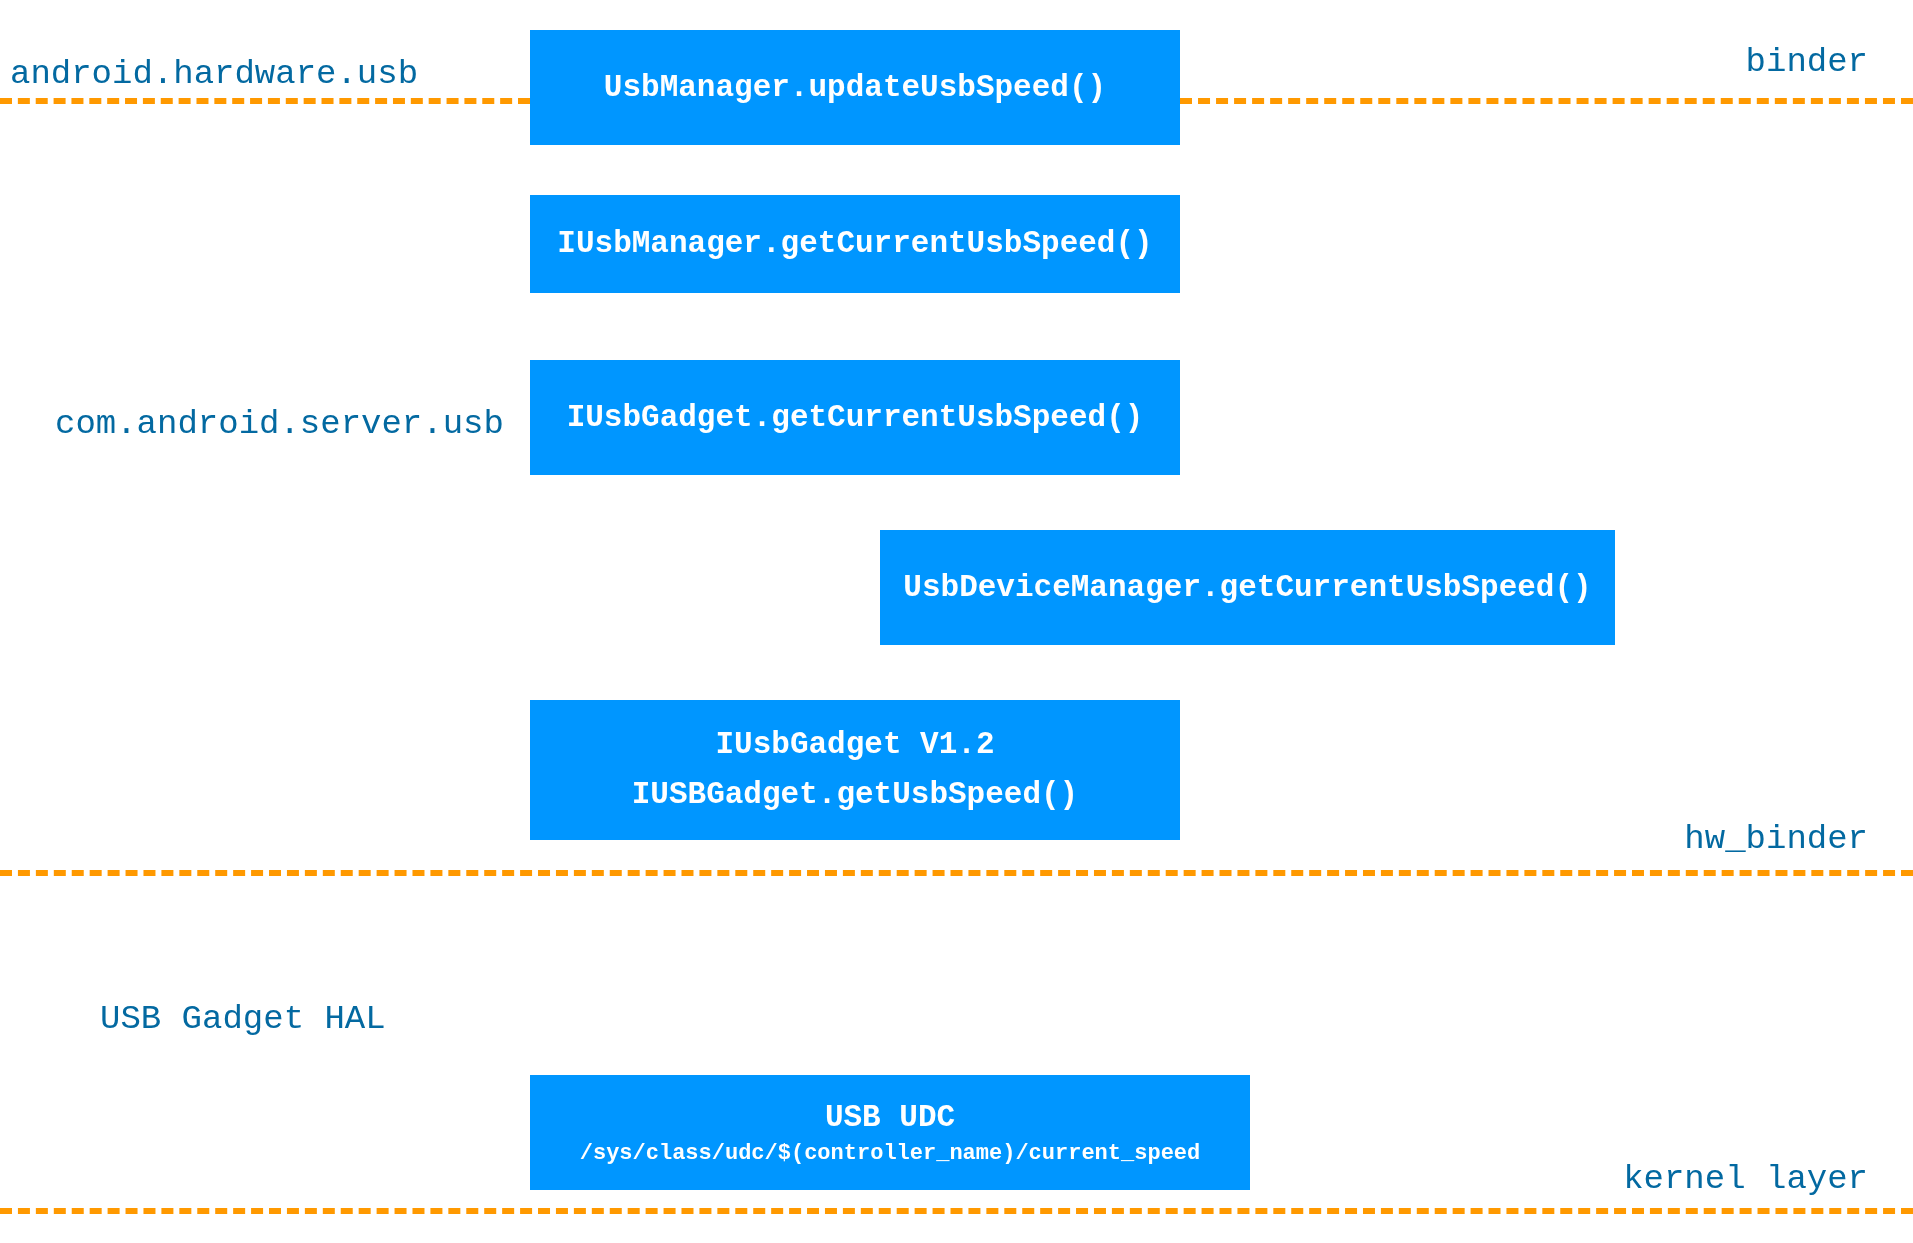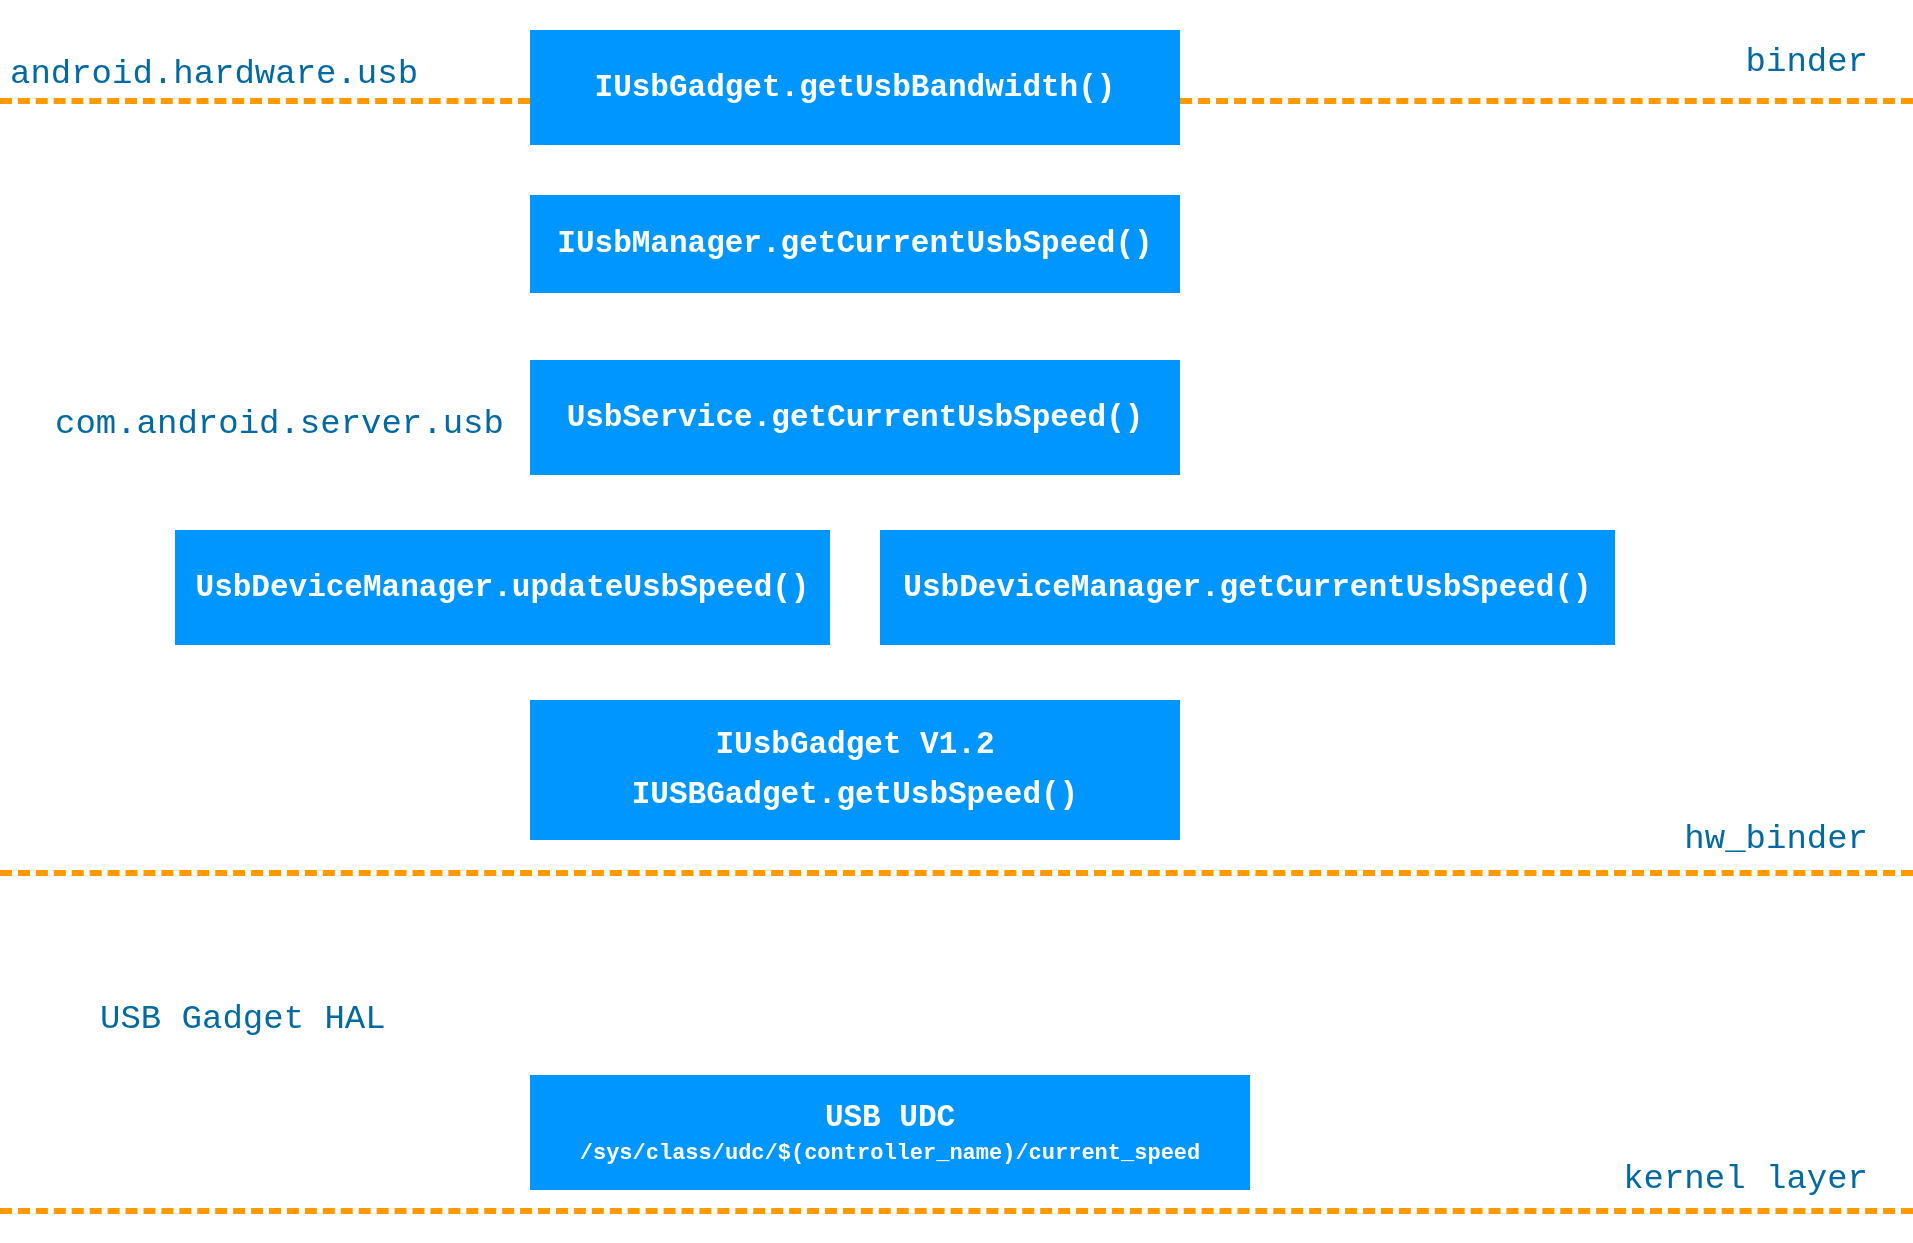--- a/index.html
+++ b/index.html
@@ -63,34 +63,31 @@
 
   <div class="purple-label" style="left:55px; top:395px;margin-top:10px;">com.android.server.usb</div>
 
   <div class="purple-label" style="right:45px; top:820px;">hw_binder</div>
 
   <div class="purple-label" style="left:100px; top:1000px;">USB Gadget HAL</div>
 
   <div class="purple-label" style="right:45px; top:1160px;">kernel layer</div>
 
   <div class="box" style="left:530px; top:30px; width:650px; height:115px;">
-    <span>IUsbGadget.getUsbBandwidth()</span>
+    <span>UsbManager.updateUsbSpeed()</span>
   </div>
 
   <div class="box" style="left:530px; top:195px; width:650px; height:98px;">
     <span>IUsbManager.getCurrentUsbSpeed()</span>
   </div>
 
   <div class="box" style="left:530px; top:360px; width:650px; height:115px;">
-    <span>UsbService.getCurrentUsbSpeed()</span>
+    <span>IUsbGadget.getCurrentUsbSpeed()</span>
   </div>
 
-  <div class="box" style="left:175px; top:530px; width:655px; height:115px;">
-    <span>UsbDeviceManager.updateUsbSpeed()</span>
-  </div>
   <div class="box" style="left:880px; top:530px; width:735px; height:115px;font-family:Liberation Mono, monospace;">
     <span>UsbDeviceManager.getCurrentUsbSpeed()</span>
   </div>
 
   <div class="box" style="left:530px; top:700px; width:650px; height:140px;gap:8px;">
     <span>IUsbGadget V1.2</span>
     <span>IUSBGadget.getUsbSpeed()</span>
   </div>
 
 

